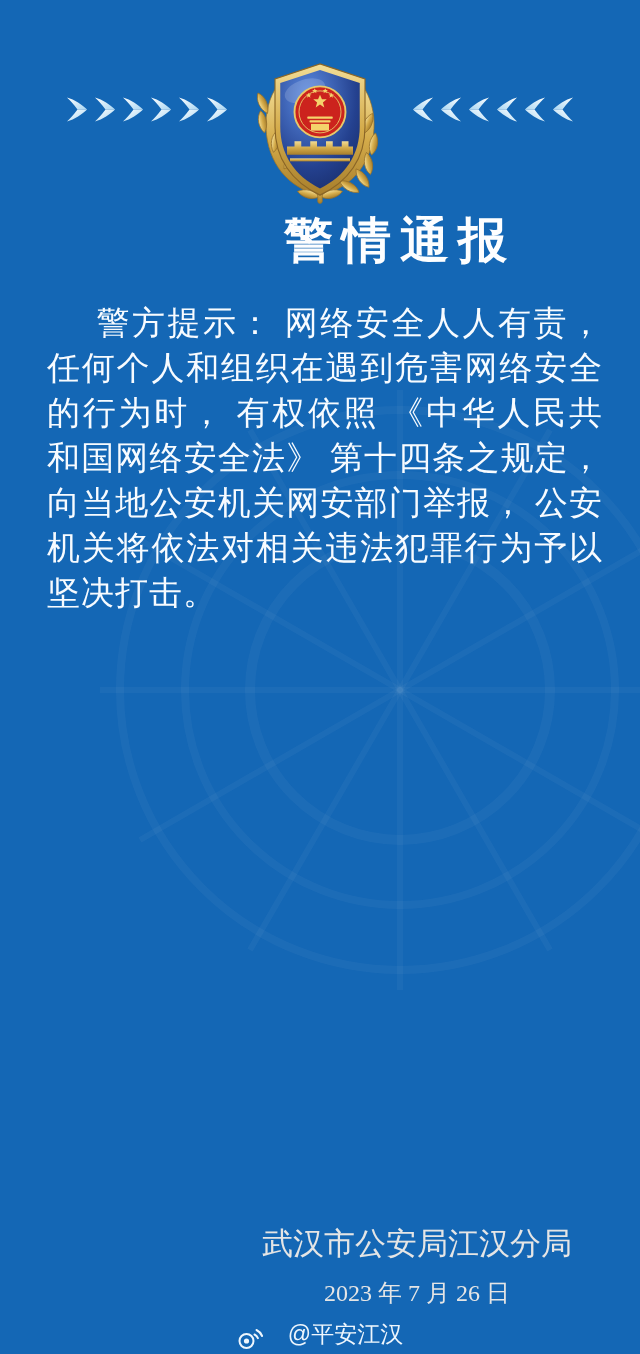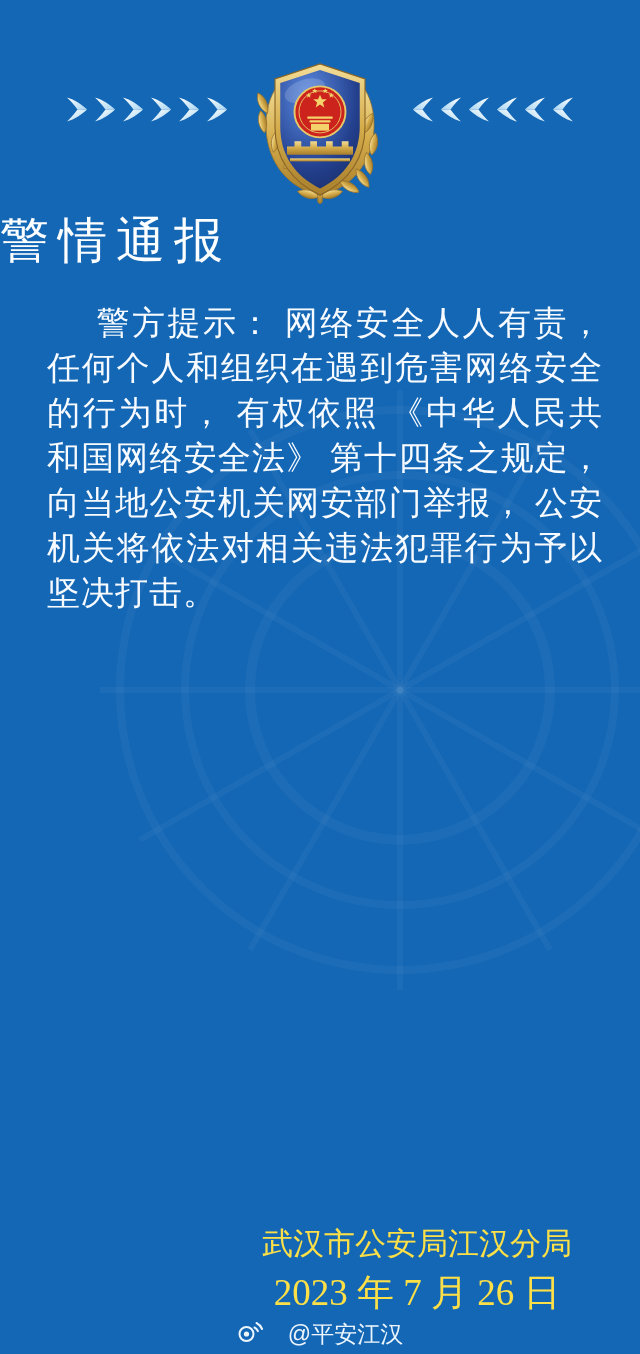--- a/index.html
+++ b/index.html
@@ -28,23 +28,23 @@
   }
   .chevrons{
     position:absolute;top:96px;display:flex;gap:5px;align-items:center;
   }
   .chevrons.left{left:66px;}
   .chevrons.right{right:66px;transform:scaleX(-1);}
   .chev{width:23px;height:27px;}
 
   .page-title{
     position:absolute;top:208px;left:0;width:516px;
-    text-align:left;
+    text-align:right;
     font-family:"Liberation Sans", sans-serif;
-    font-weight:normal;
+    font-weight:bold;
     font-size:49px;
     letter-spacing:9px;
     color:#fdfeff;
   }
 
   
   .notice-body{
     position:absolute;top:301px;left:47px;right:37px;
     font-size:33px;
     line-height:45px;
@@ -52,29 +52,29 @@
     letter-spacing:1px;
     color:#f7fbff;
   }
   .notice-body p{margin:0;text-indent:1.5em;}
 
   
   .signature{
     position:absolute;top:1226px;right:68px;
     text-align:center;
     font-size:31px;
-    color:#fde047;
+    color:#e5e5e5;
     line-height:36px;
   }
-  .signature .date{margin-top:13px;font-size:37px;}
+  .signature .date{margin-top:13px;font-size:24px;}
 
   
   .footer{
     position:absolute;bottom:4px;left:0;width:640px;
-    display:flex;align-items:flex-start;justify-content:center;gap:24px;
+    display:flex;align-items:flex-end;justify-content:center;gap:24px;
     font-family:"Liberation Sans", sans-serif;
     font-size:23px;
     color:#eef6fd;
   }
   .weibo-icon{width:27px;height:24px;}
 </style>
 </head>
 <body>
 
 <svg width="0" height="0" style="position:absolute" aria-hidden="true">

